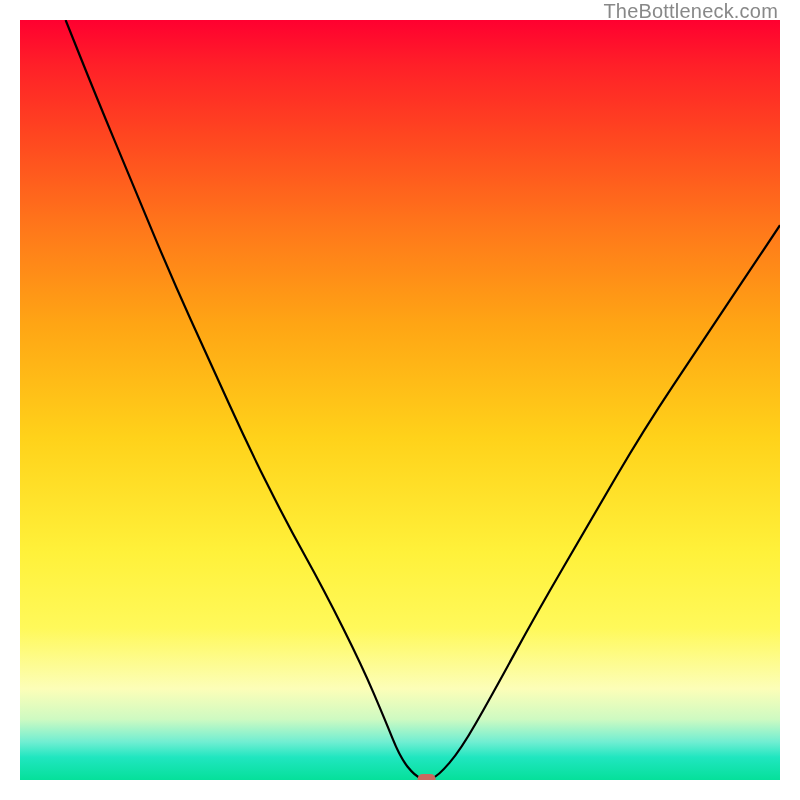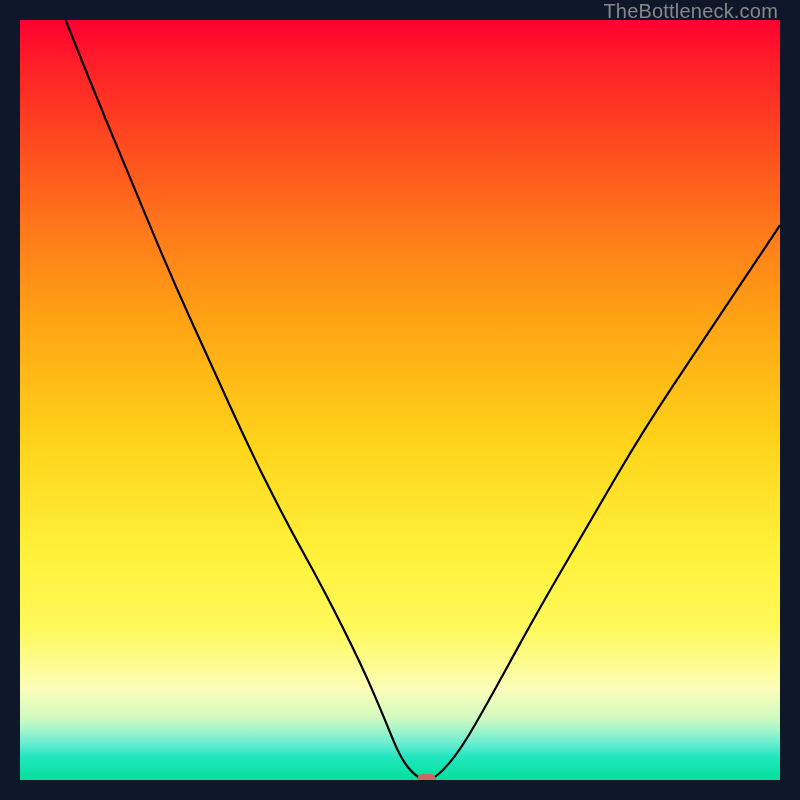--- a/index.html
+++ b/index.html
@@ -1,20 +1,20 @@
 <!DOCTYPE html>
 <html><head>
 <meta charset="utf-8">
 <style>
   * { margin: 0; padding: 0; box-sizing: border-box; }
   html, body { width: 800px; height: 800px; overflow: hidden; background: #000; }
   .frame {
     width: 800px;
     height: 800px;
-    background: #0f172a;
+    background: #ffffff;
     position: relative;
   }
   .plot-area {
     position: absolute;
     left: 20px;
     top: 20px;
     width: 760px;
     height: 760px;
     background: linear-gradient(to bottom,
       #ff0030 0%,

